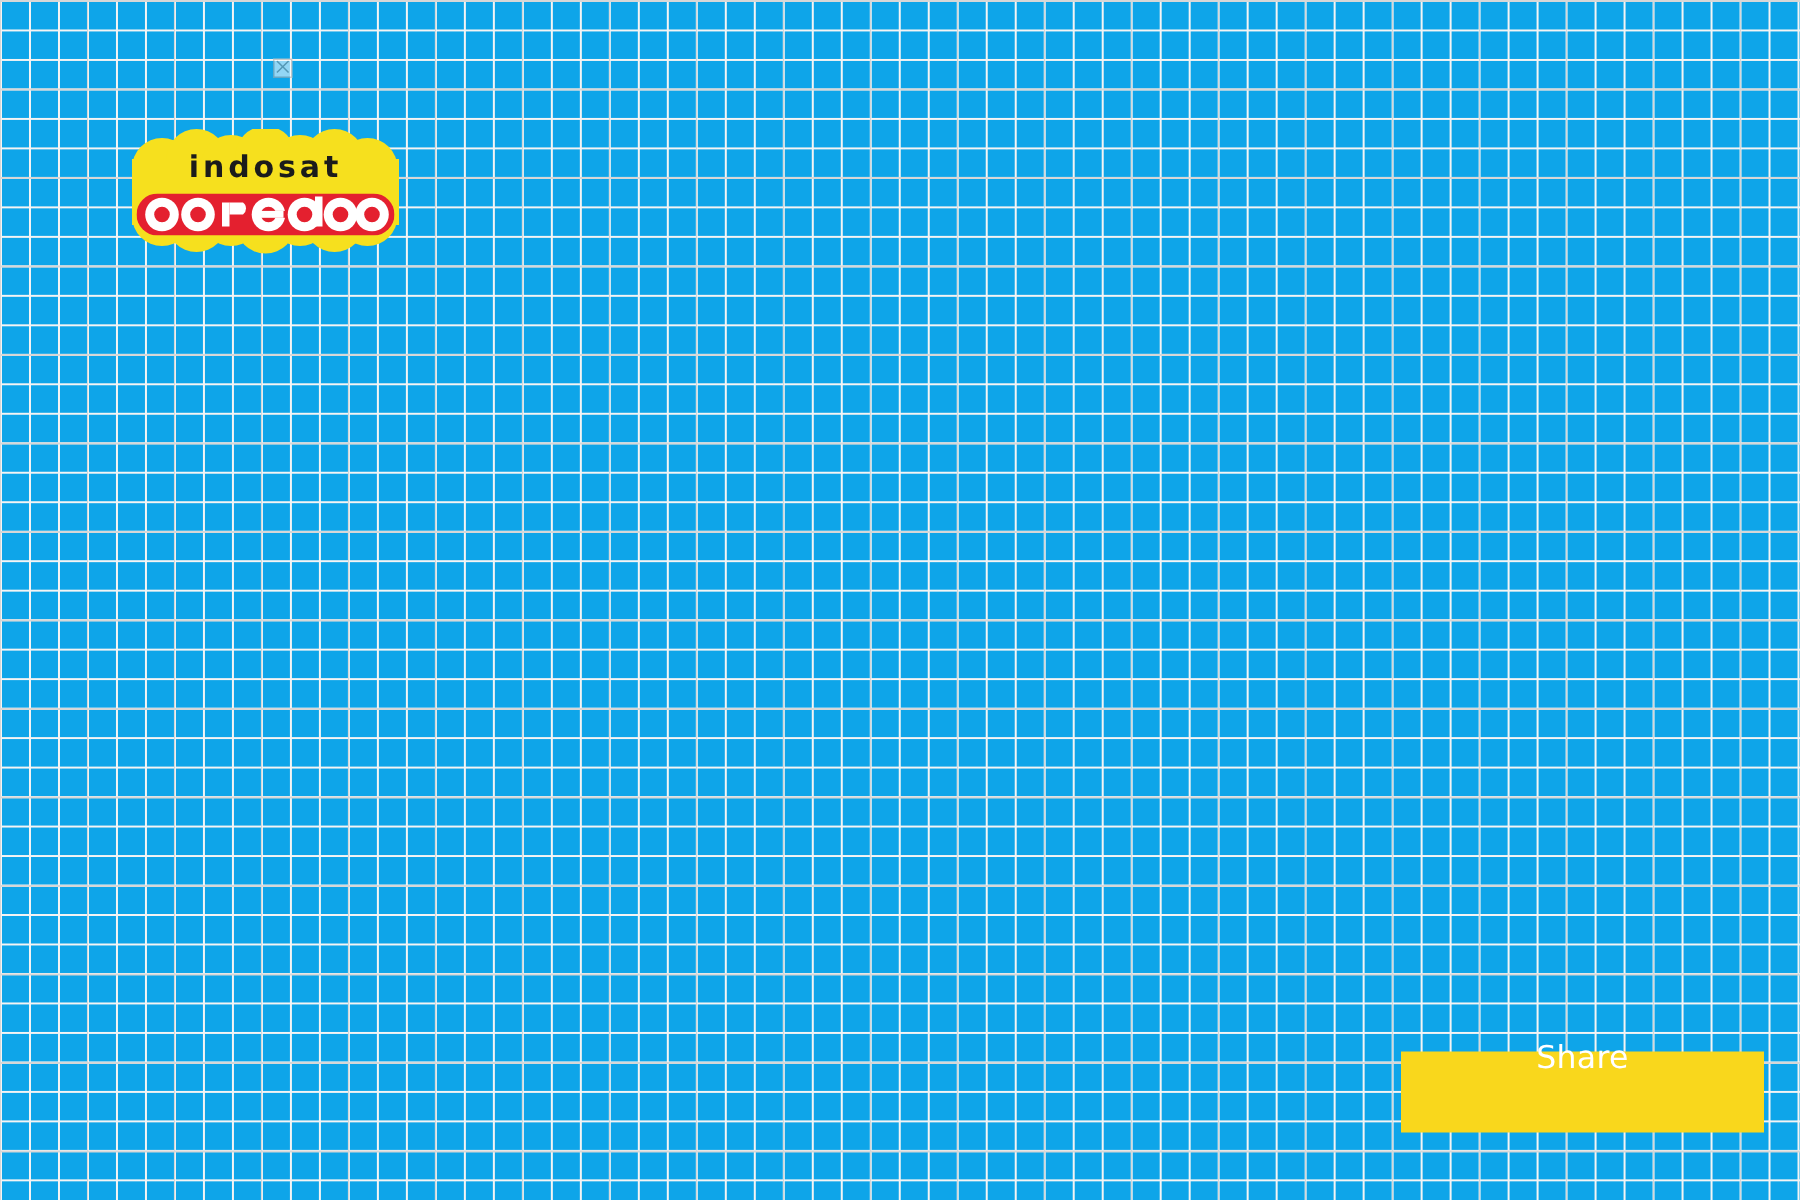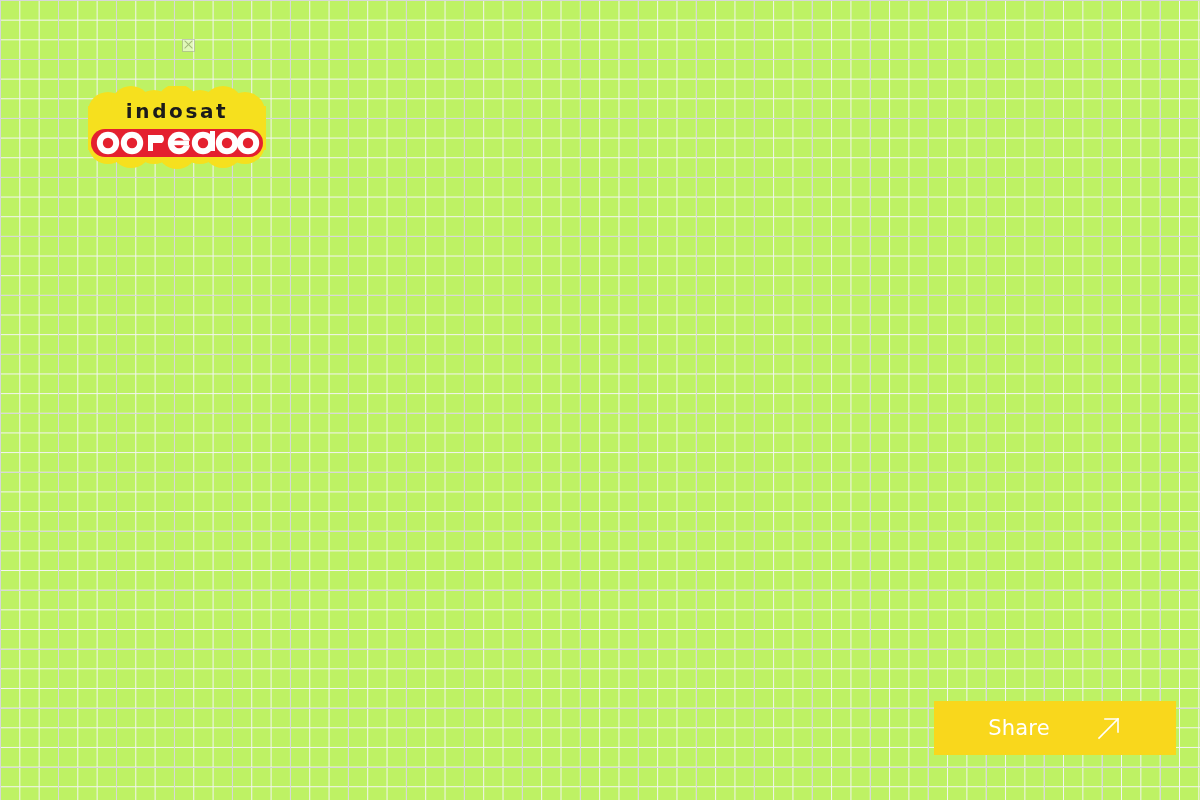--- a/index.html
+++ b/index.html
@@ -12,21 +12,21 @@
     height: 800px;
     overflow: hidden;
     font-family: "DejaVu Sans", "Liberation Sans", sans-serif;
     background: #ffffff;
   }
 
   .page {
     position: relative;
     width: 1200px;
     height: 800px;
-    background-color: #bef264;
+    background-color: #0ea5e9;
     overflow: hidden;
   }
 
   
   .grid-bg {
     position: absolute;
     inset: 0;
     background-image:
       linear-gradient(to right,  #d7d7d7 1px, transparent 1px),
       linear-gradient(to bottom, #d7d7d7 1px, transparent 1px),
@@ -133,20 +133,21 @@
     height: 54px;
     background: #f9d71c;
     border: none;
     padding: 0;
     display: flex;
     align-items: center;
     justify-content: center;
     gap: 46px;
     cursor: pointer;
     box-sizing: border-box;
+    flex-direction: column;
   }
   .share-label {
     font-family: "DejaVu Sans", "Liberation Sans", sans-serif;
     font-size: 21px;
     font-weight: 400;
     color: #ffffff;
     letter-spacing: .2px;
     line-height: 1;
   }
   .share-arrow {

